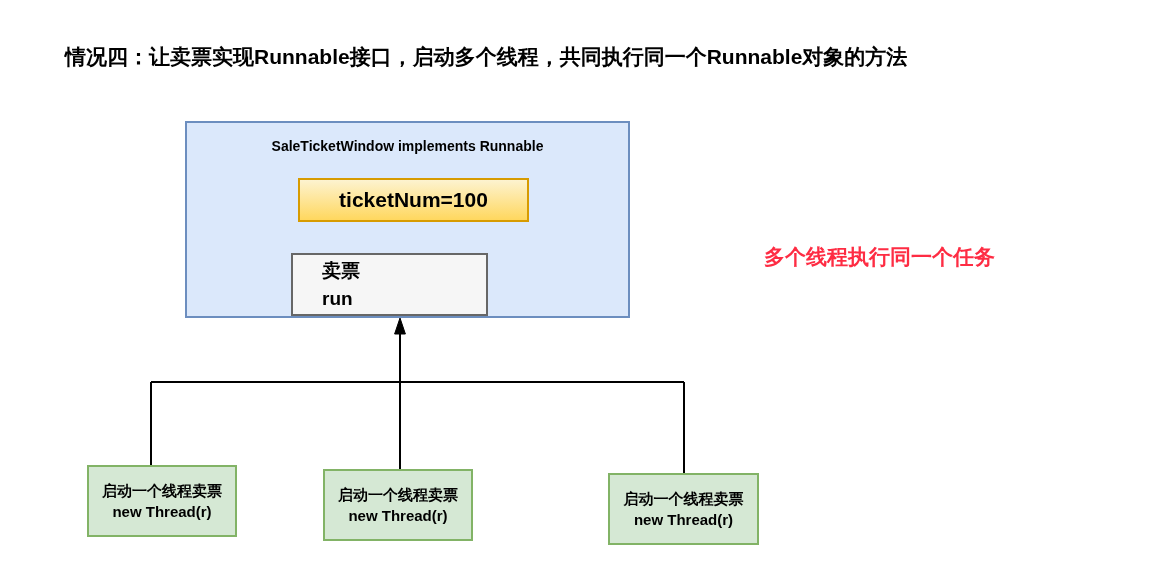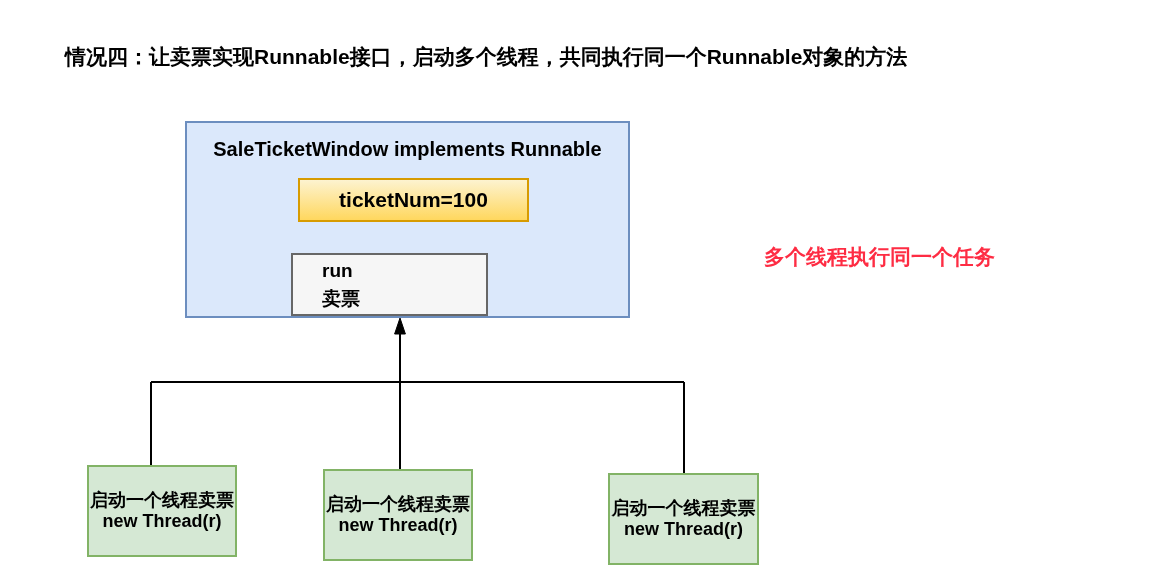--- a/index.html
+++ b/index.html
@@ -42,21 +42,21 @@
     top: 121px;
     width: 445px;
     height: 197px;
     box-sizing: border-box;
     background: var(--class_fill, #dbe8fb);
     border: 2px solid var(--class_border, #6c8ebf);
   }
   .class-title {
     margin-top: 15px;
     text-align: center;
-    font-size: 20px;
+    font-size: 14px;
     font-weight: bold;
     color: #000000;
   }
   .field-box {
     position: absolute;
     left: 298px;
     top: 178px;
     width: 231px;
     height: 44px;
     box-sizing: border-box;
@@ -89,30 +89,30 @@
     left: 764px;
     top: 243px;
     font-size: 21px;
     font-weight: bold;
     color: var(--note_color, #fe2c43);
     white-space: nowrap;
   }
   .thread-box {
     position: absolute;
     width: 150px;
-    height: 92px;
+    height: 72px;
     box-sizing: border-box;
     background: var(--thread_fill, #d5e8d4);
     border: 2px solid var(--thread_border, #82b366);
     display: flex;
     flex-direction: column;
     align-items: center;
     justify-content: center;
     text-align: center;
-    font-size: 18px;
+    font-size: 15px;
     font-weight: bold;
     line-height: 21px;
     color: #000000;
   }
   .thread-box.t1 { left: 87px;  top: 465px; }
   .thread-box.t2 { left: 323px; top: 469px; }
   .thread-box.t3 { left: 608px; top: 473px; width: 151px; }
 </style>
 </head>
 <body>
@@ -134,22 +134,22 @@
     <polygon points="400,318 394.6,334 405.4,334"></polygon>
   </svg>
 
   <div class="class-box">
     <div class="class-title">SaleTicketWindow implements Runnable</div>
   </div>
 
   <div class="field-box">ticketNum=100</div>
 
   <div class="method-box">
+    <div>卖票</div>
     <div>run</div>
-    <div>卖票</div>
   </div>
 
   <div class="note-text">多个线程执行同一个任务</div>
 
   <div class="thread-box t1">
     <div>启动一个线程卖票</div>
     <div>new Thread(r)</div>
   </div>
 
   <div class="thread-box t2">

